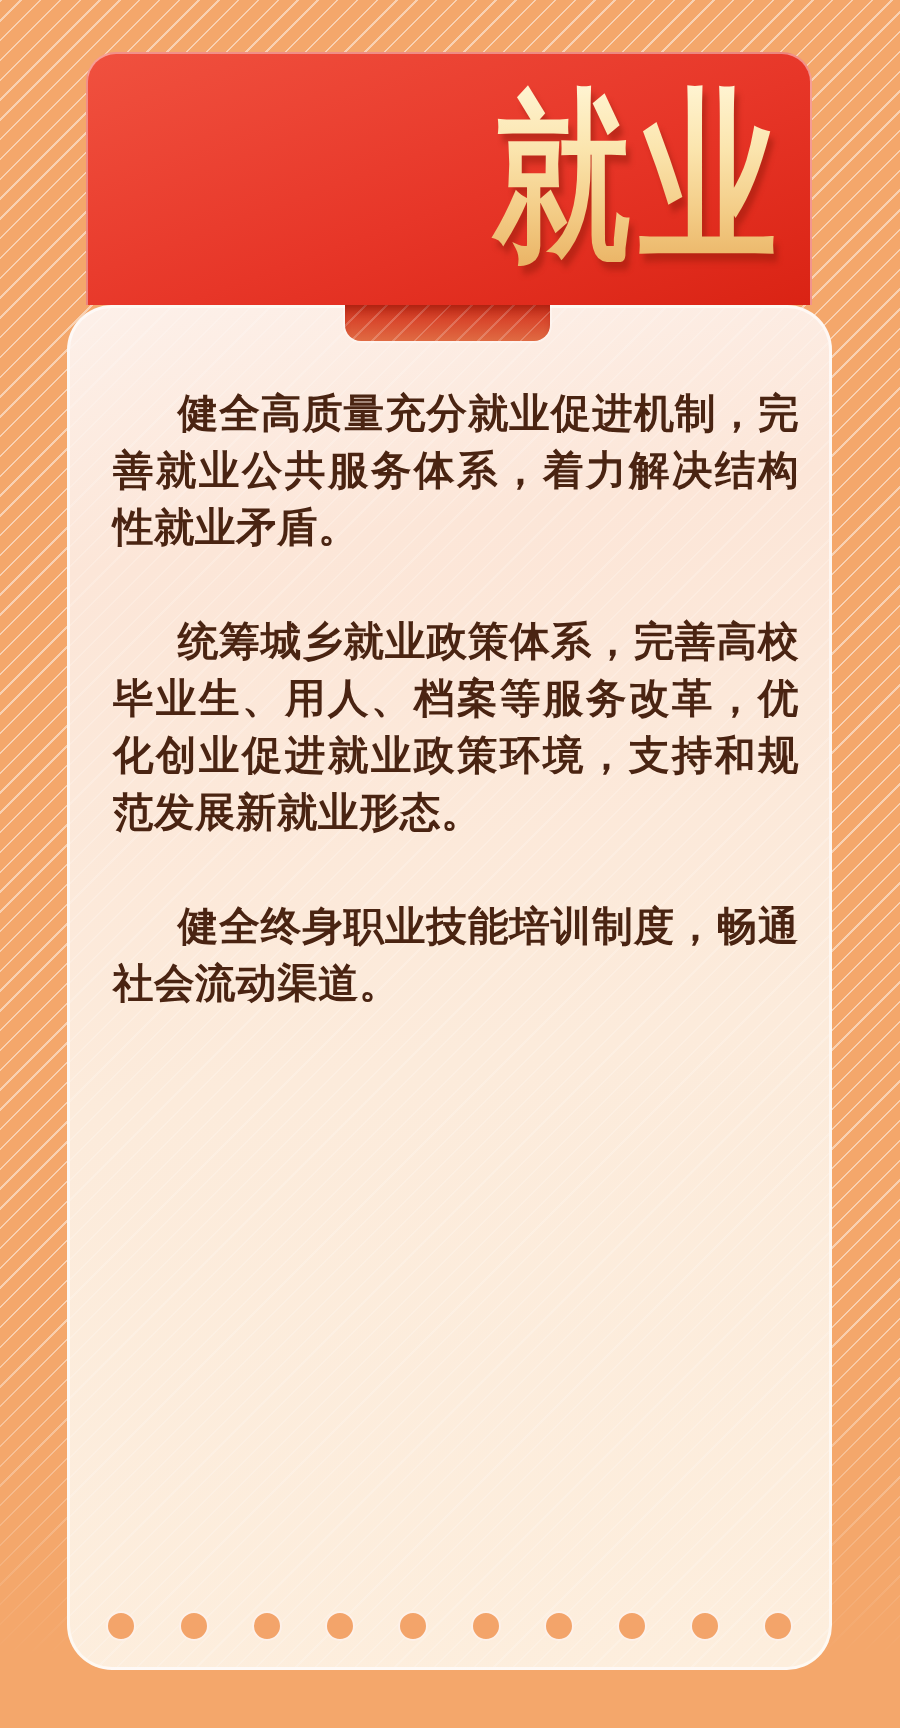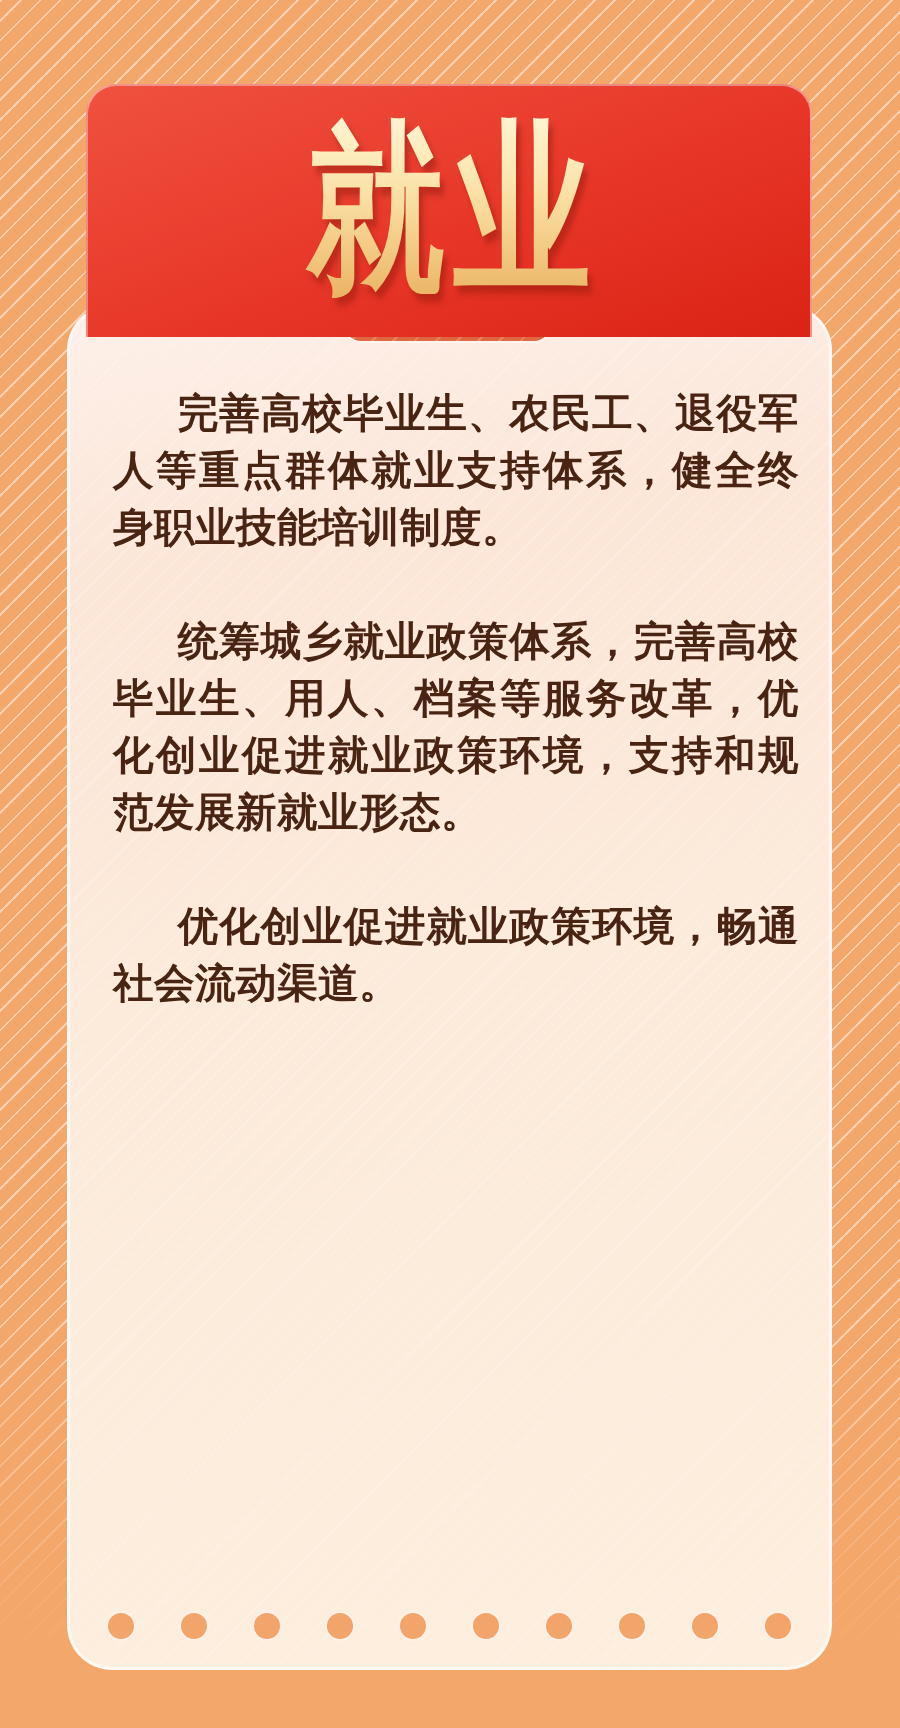--- a/index.html
+++ b/index.html
@@ -32,21 +32,21 @@
       rgba(255,255,255,0) 1.5px 14px);
     opacity:.35;
   }
   
   .banner{
     position:absolute;left:86px;top:52px;width:726px;height:253px;
     box-sizing:border-box;z-index:3;
     border-radius:30px 30px 0 0;
     border:2px solid rgba(255,255,255,0.45);border-bottom:none;
     background:linear-gradient(160deg,#f0513f 0%,#e73628 55%,#da2314 100%);
-    display:flex;align-items:center;justify-content:center;margin-top:32px;
+    display:flex;align-items:center;justify-content:flex-end;
   }
   
   .banner-tab{
     position:absolute;left:345px;top:303px;width:205px;height:38px;z-index:2;
     border-radius:0 0 16px 16px;
     background:
       repeating-linear-gradient(135deg,rgba(255,255,255,0.20) 0 2px,rgba(255,255,255,0) 2px 15px),
       linear-gradient(180deg,#c32c18 0%,#d8472c 45%,#e06b43 100%);
     box-shadow:inset 0 9px 10px -4px rgba(130,10,0,0.45),0 0 0 2px rgba(255,255,255,0.35);
   }
@@ -80,23 +80,23 @@
 </style>
 </head>
 <body>
 
 <div class="bg-stripes"></div>
 
 <div class="banner-tab"></div>
 
 <div class="card">
   <div class="card-body">
-      <p>完善高校毕业生、农民工、退役军人等重点群体就业支持体系，健全终身职业技能培训制度。</p>
+      <p>健全高质量充分就业促进机制，完善就业公共服务体系，着力解决结构性就业矛盾。</p>
       <p>统筹城乡就业政策体系，完善高校毕业生、用人、档案等服务改革，优化创业促进就业政策环境，支持和规范发展新就业形态。</p>
-      <p>优化创业促进就业政策环境，畅通社会流动渠道。</p>
+      <p>健全终身职业技能培训制度，畅通社会流动渠道。</p>
     </div>
   <div class="dots">
       <span class="dot"></span>
       <span class="dot"></span>
       <span class="dot"></span>
       <span class="dot"></span>
       <span class="dot"></span>
       <span class="dot"></span>
       <span class="dot"></span>
       <span class="dot"></span>

